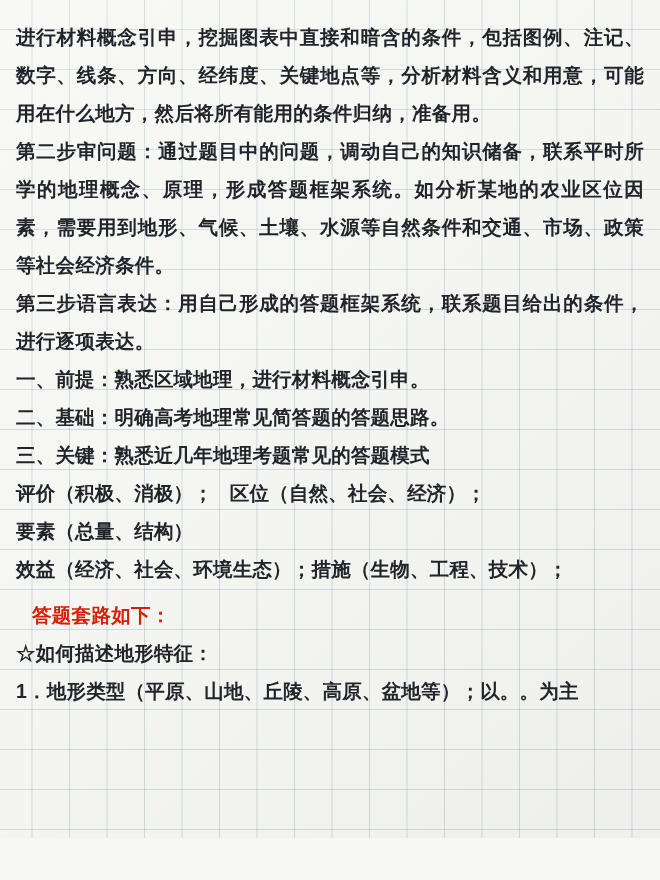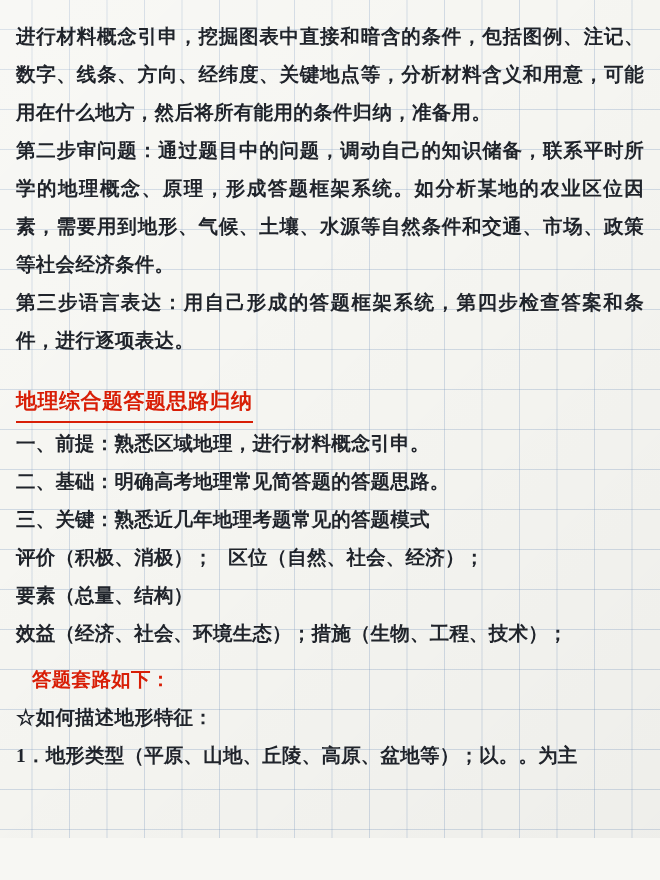--- a/index.html
+++ b/index.html
@@ -18,21 +18,20 @@
     width: 660px;
     height: 838px;
     box-sizing: border-box;
     background-color: #f6f6f2;
     background-image:
       linear-gradient(to right, rgba(120,150,190,0.30) 1px, transparent 1px),
       linear-gradient(to bottom, rgba(120,150,190,0.30) 1px, transparent 1px);
     background-size: 37.5px 40px;
     background-position: -6px -11px;
     overflow: hidden;
-    font-family: Liberation Serif, serif;
   }
   #page::after {
     content: "";
     position: absolute;
     inset: 0;
     background: linear-gradient(135deg, rgba(255,255,255,0.25) 0%, rgba(255,255,255,0.0) 35%, rgba(0,0,0,0.03) 100%);
     pointer-events: none;
   }
   .content {
     position: relative;
@@ -88,25 +87,22 @@
   }
 </style>
 </head>
 <body>
 
 <div id="page">
   <div class="content">
 
     <p class="para">进行材料概念引申，挖掘图表中直接和暗含的条件，包括图例、注记、数字、线条、方向、经纬度、关键地点等，分析材料含义和用意，可能用在什么地方，然后将所有能用的条件归纳，准备用。</p>
     <p class="para">第二步审问题：通过题目中的问题，调动自己的知识储备，联系平时所学的地理概念、原理，形成答题框架系统。如分析某地的农业区位因素，需要用到地形、气候、土壤、水源等自然条件和交通、市场、政策等社会经济条件。</p>
-    <p class="para">第三步语言表达：用自己形成的答题框架系统，第四步检查答案和条件，进行逐项表达。</p>
+    <p class="para">第三步语言表达：用自己形成的答题框架系统，联系题目给出的条件，进行逐项表达。</p>
 
-    <div class="heading-red-wrap">
-      <span class="heading-red">地理综合题答题思路归纳</span>
-    </div>
 
     <p class="line">一、前提：熟悉区域地理，进行材料概念引申。</p>
     <p class="line">二、基础：明确高考地理常见简答题的答题思路。</p>
     <p class="line">三、关键：熟悉近几年地理考题常见的答题模式</p>
 
     <p class="line spaced">评价（积极、消极）；   区位（自然、社会、经济）；</p>
     <p class="line spaced">要素（总量、结构）</p>
     <p class="line spaced">效益（经济、社会、环境生态）；措施（生物、工程、技术）；</p>
 
     <p class="sub-red">答题套路如下：</p>

